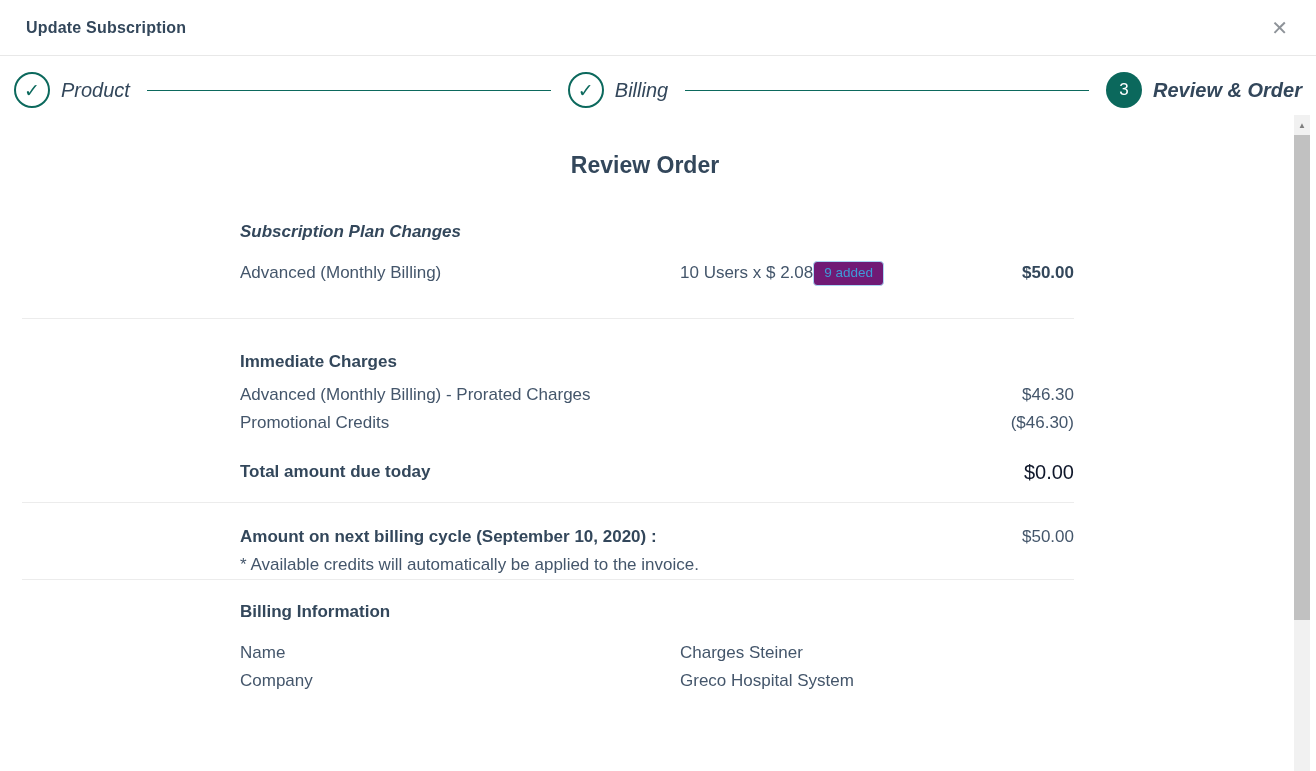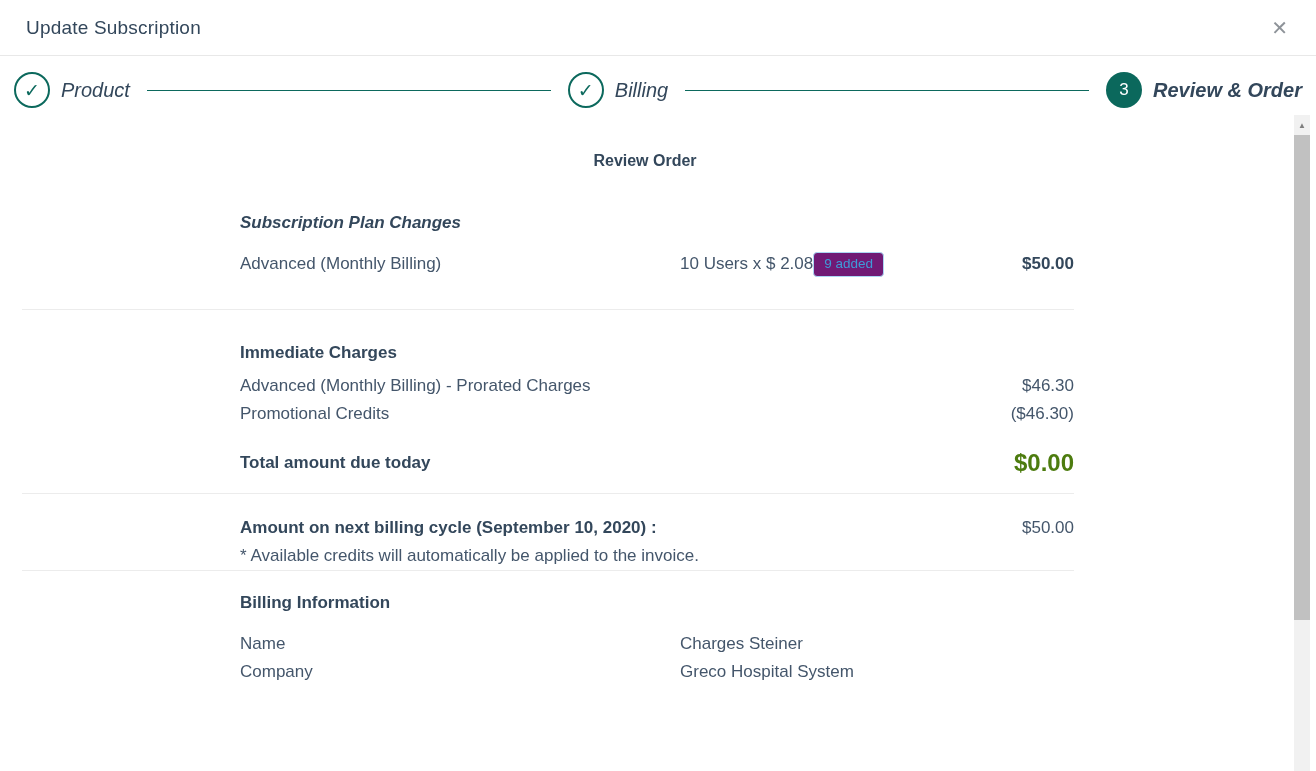--- a/index.html
+++ b/index.html
@@ -3,38 +3,38 @@
 <meta charset="utf-8">
 <style>
   * { margin:0; padding:0; box-sizing:border-box; }
   html,body { width:1316px; height:771px; background:#fff; overflow:hidden;
               font-family:"Liberation Sans", sans-serif; }
   .modal { position:relative; width:1316px; height:771px; background:#fff; }
 
   
   .hdr { height:56px; display:flex; align-items:center; justify-content:space-between;
          padding:0 26px; border-bottom:1px solid #e8e8e8; }
-  .hdr h1 { font-size:19px; font-weight:400; color:#33475b; letter-spacing:.2px; }
+  .hdr h1 { font-size:16px; font-weight:700; color:#33475b; letter-spacing:.2px; }
   .close { font-size:20px; color:#8e9399; cursor:pointer; line-height:1; padding:2px; }
 
   
   .stepper { height:68px; display:flex; align-items:center; padding:0 14px; }
   .step { display:flex; align-items:center; gap:11px; cursor:pointer; }
   .circle { width:36px; height:36px; border-radius:50%; display:flex; align-items:center;
             justify-content:center; flex:0 0 36px; }
   .circle.done { border:2px solid #0c695d; color:#0c695d; font-size:19px; }
   .circle.filled { background:#0b685c; color:#fff; font-size:17px; }
   .step-label { font-size:20px; color:#33475b; white-space:nowrap;font-style:italic; }
   .step.current .step-label { font-weight:700; }
   .connector { flex:1; height:1px; background:#0c695d; margin:0 17px; }
 
   
   .body { position:relative; }
   .review-title { width:1290px; text-align:center; margin-top:28px;
-                  font-size:16px; font-weight:700; color:#33475b; }
+                  font-size:23px; font-weight:700; color:#33475b; }
   .sections { margin-left:22px; width:1052px; font-size:17px; color:#44566b; }
   .section { padding-left:218px; border-bottom:1px solid #ececec; }
   .section h3 { font-size:17px; font-weight:700; color:#33475b; }
   .row { display:flex; align-items:center; line-height:28px; }
   .row .lbl { width:440px; flex:0 0 440px; }
   .row .amount { margin-left:auto; text-align:right; white-space:nowrap; }
   .bold { font-weight:700; color:#33475b; }
 
   
   .sec-plan { padding-top:43px; padding-bottom:31px; }
@@ -49,21 +49,21 @@
   .coupon-input { width:298px; height:37px; border:1px solid #cbcbcb; border-radius:4px;
                   font-size:16px; padding:0 10px; color:#44566b; outline:none; }
   .apply-btn { width:85px; height:37px; margin-left:12px; background:#f0f0f0;
                border:1px solid #e8e8e8; border-radius:4px; color:#c2c2c2;
                font-size:16.5px; font-family:inherit; }
 
   
   .sec-charges { padding-top:33px; padding-bottom:16px; }
   .sec-charges h3 { margin-bottom:9px; }
   .total-row { margin-top:21px; }
-  .total-amt { font-size:24px; font-weight:700; color:#4d7c0f; }
+  .total-amt { font-size:20px; font-weight:400; color:#0f172a; }
 
   
   .sec-next { padding-top:20px; padding-bottom:0; }
 
   
   .sec-bill { padding-top:22px; border-bottom:none; }
   .sec-bill h3 { margin-bottom:17px; }
 
   
   .scrollbar { position:absolute; top:115px; right:6px; bottom:0; width:16px;

